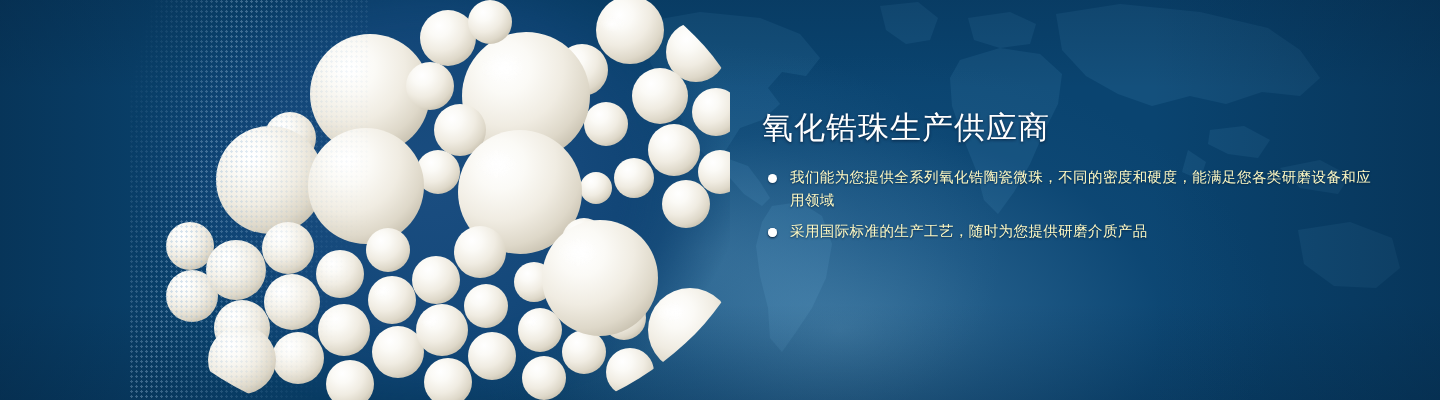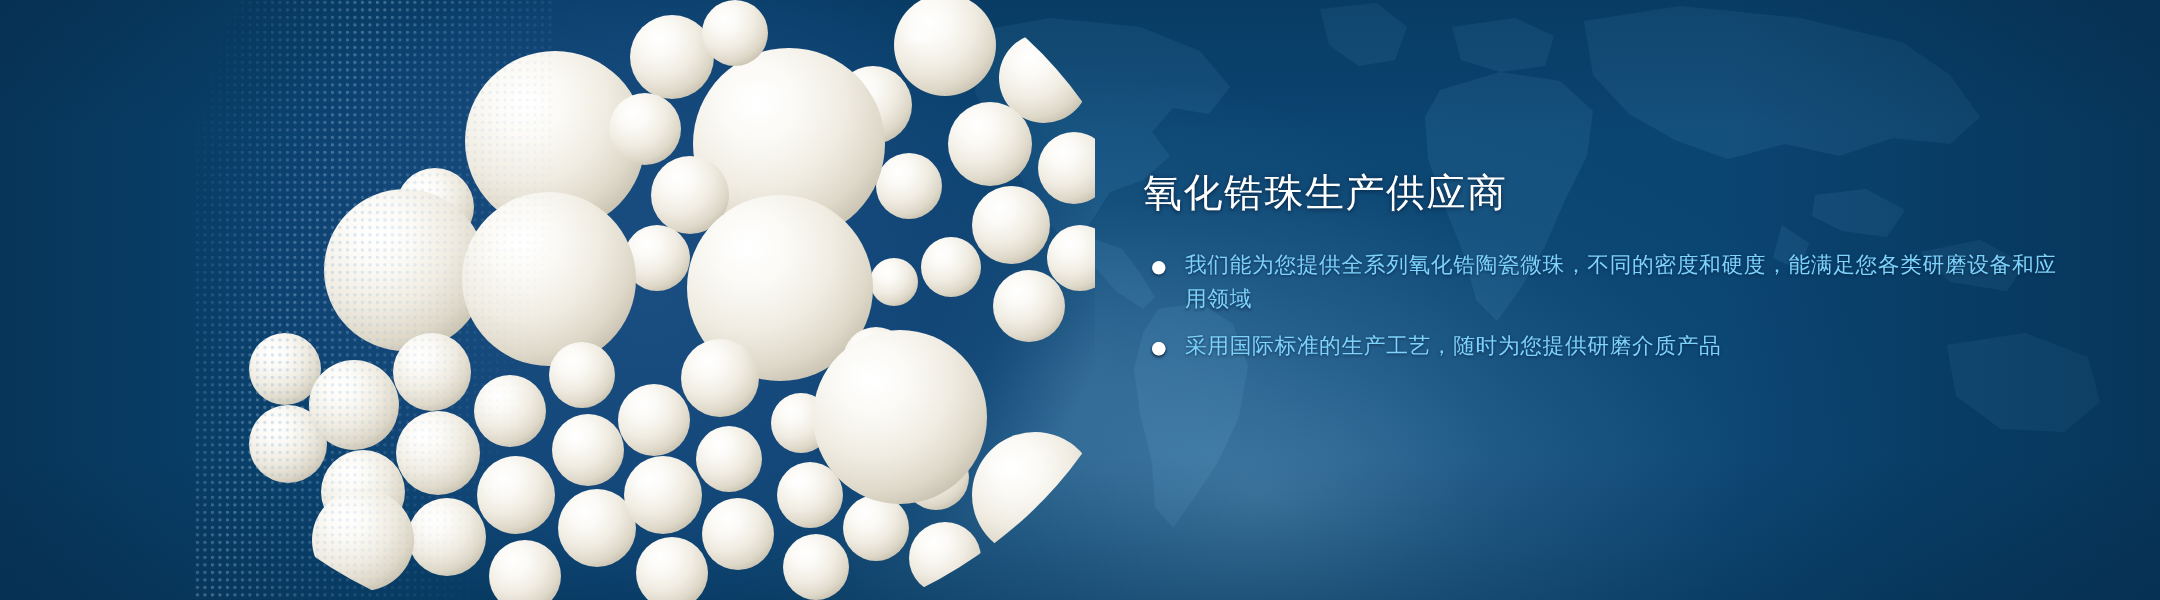--- a/index.html
+++ b/index.html
@@ -97,39 +97,39 @@
   .beads { position:absolute; inset:0; }
   .beads svg { width:100%; height:100%; display:block; }
 
   
   .copy {
     position:absolute;
     left:762px; top:108px;
     width:620px;
   }
   .headline {
-    font-size:26px;
+    font-size:31px;
     line-height:40px;
     color:#ffffff;
     font-weight:400;
     letter-spacing:1px;
     text-shadow:0 1px 3px rgba(0,20,45,0.75);
     white-space:nowrap;
   }
   .bullets {
     margin-top:18px;
     list-style:none;
   }
   .bullet {
     position:relative;
     padding-left:28px;
     margin-bottom:8px;
     font-size:14.5px;
     line-height:23px;
-    color:#7dd3fc;
+    color:#fef9c3;
     letter-spacing:0.4px;
     text-shadow:0 1px 2px rgba(0,20,45,0.6);
   }
   .bullet:last-child { margin-bottom:0; }
   .dot {
     position:absolute;
     left:6px; top:7.5px;
     width:9px; height:9px;
     border-radius:50%;
     background:#ffffff;

